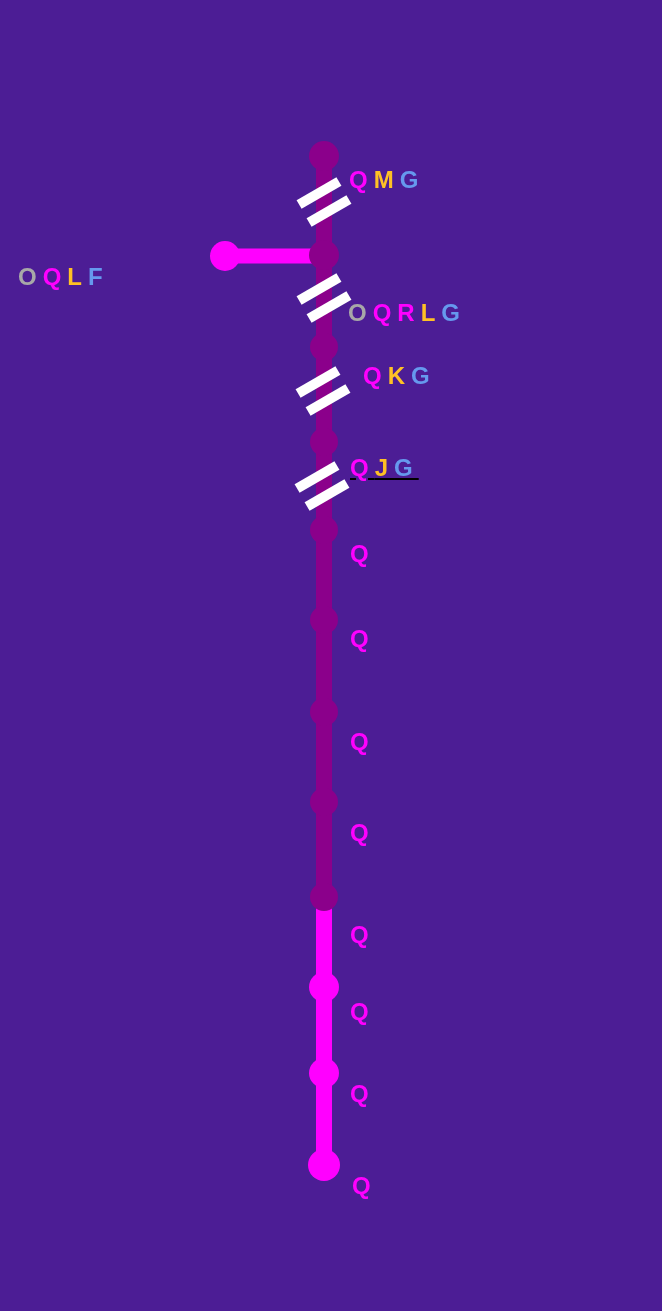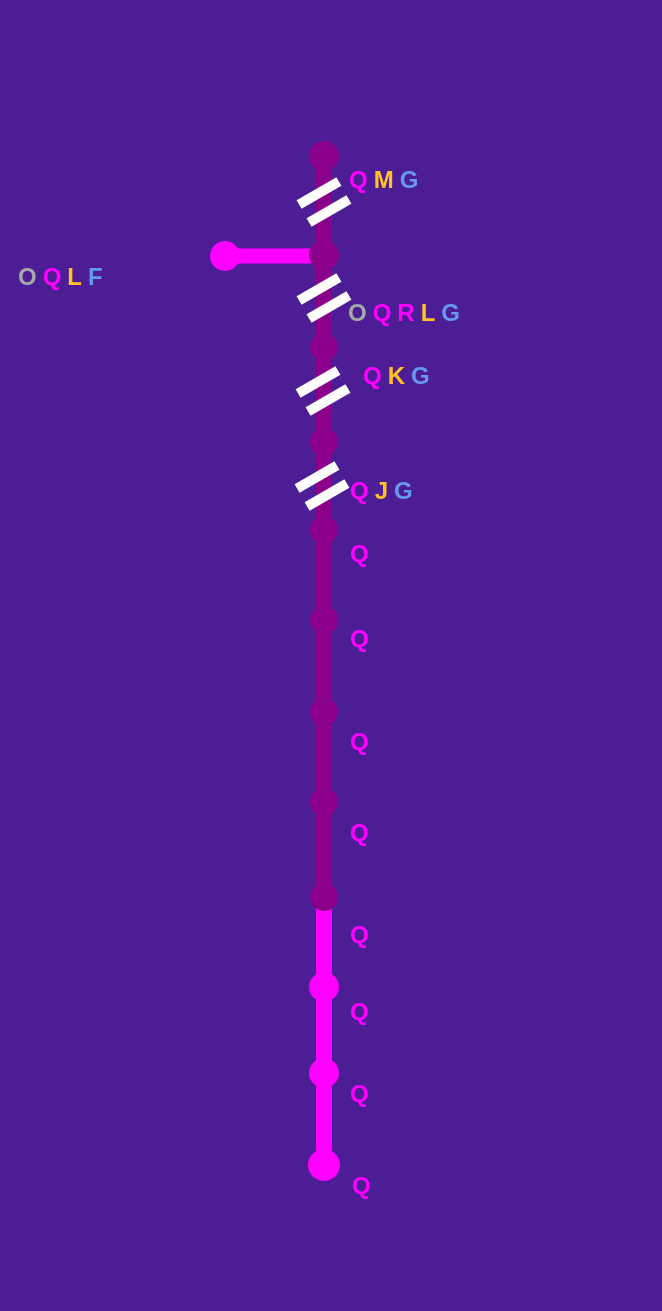--- a/index.html
+++ b/index.html
@@ -82,21 +82,21 @@
       <circle cx="324" cy="897" r="14" fill="#8B008B"></circle>
       <circle cx="324" cy="987" r="15" fill="#FF00FF"></circle>
       <circle cx="324" cy="1073" r="15" fill="#FF00FF"></circle>
       <circle cx="324" cy="1165" r="16" fill="#FF00FF"></circle>
     </svg>
   <div id="labels-layer">
       <div class="station-label" style="left: 349px; top: 168px;"><span style="color: rgb(255, 0, 255);">Q</span><span style="color: rgb(255, 193, 37);">M</span><span style="color: rgb(102, 153, 238);">G</span></div>
       <div class="station-label" style="left: 2px; top: 265px; margin-left: 16px;"><span style="color: rgb(168, 168, 168);">O</span><span style="color: rgb(255, 0, 255);">Q</span><span style="color: rgb(255, 193, 37);">L</span><span style="color: rgb(102, 153, 238);">F</span></div>
       <div class="station-label" style="left: 348px; top: 270px; margin-top: 31px;"><span style="color: rgb(168, 168, 168);">O</span><span style="color: rgb(255, 0, 255);">Q</span><span style="color: rgb(255, 0, 255);">R</span><span style="color: rgb(255, 193, 37);">L</span><span style="color: rgb(102, 153, 238);">G</span></div>
       <div class="station-label" style="left: 363px; top: 364px;"><span style="color: rgb(255, 0, 255);">Q</span><span style="color: rgb(255, 193, 37);">K</span><span style="color: rgb(102, 153, 238);">G</span></div>
-      <div class="station-label" style="left: 350px; top: 479px;"><span style="color: rgb(255, 0, 255);">Q</span><span style="color: rgb(255, 193, 37);">J</span><span style="color: rgb(102, 153, 238);">G</span></div>
+      <div class="station-label" style="left: 350px; top: 456px; text-decoration: underline;"><span style="color: rgb(255, 0, 255);">Q</span><span style="color: rgb(255, 193, 37);">J</span><span style="color: rgb(102, 153, 238);">G</span></div>
       <div class="station-label" style="left: 350px; top: 542px;"><span style="color: rgb(255, 0, 255);">Q</span></div>
       <div class="station-label" style="left: 350px; top: 627px;"><span style="color: rgb(255, 0, 255);">Q</span></div>
       <div class="station-label" style="left: 350px; top: 730px;"><span style="color: rgb(255, 0, 255);">Q</span></div>
       <div class="station-label" style="left: 350px; top: 821px;"><span style="color: rgb(255, 0, 255);">Q</span></div>
       <div class="station-label" style="left: 350px; top: 923px;"><span style="color: rgb(255, 0, 255);">Q</span></div>
       <div class="station-label" style="left: 350px; top: 1000px;"><span style="color: rgb(255, 0, 255);">Q</span></div>
       <div class="station-label" style="left: 350px; top: 1082px;"><span style="color: rgb(255, 0, 255);">Q</span></div>
       <div class="station-label" style="left: 352px; top: 1174px;"><span style="color: rgb(255, 0, 255);">Q</span></div>
     </div>
 </div>

